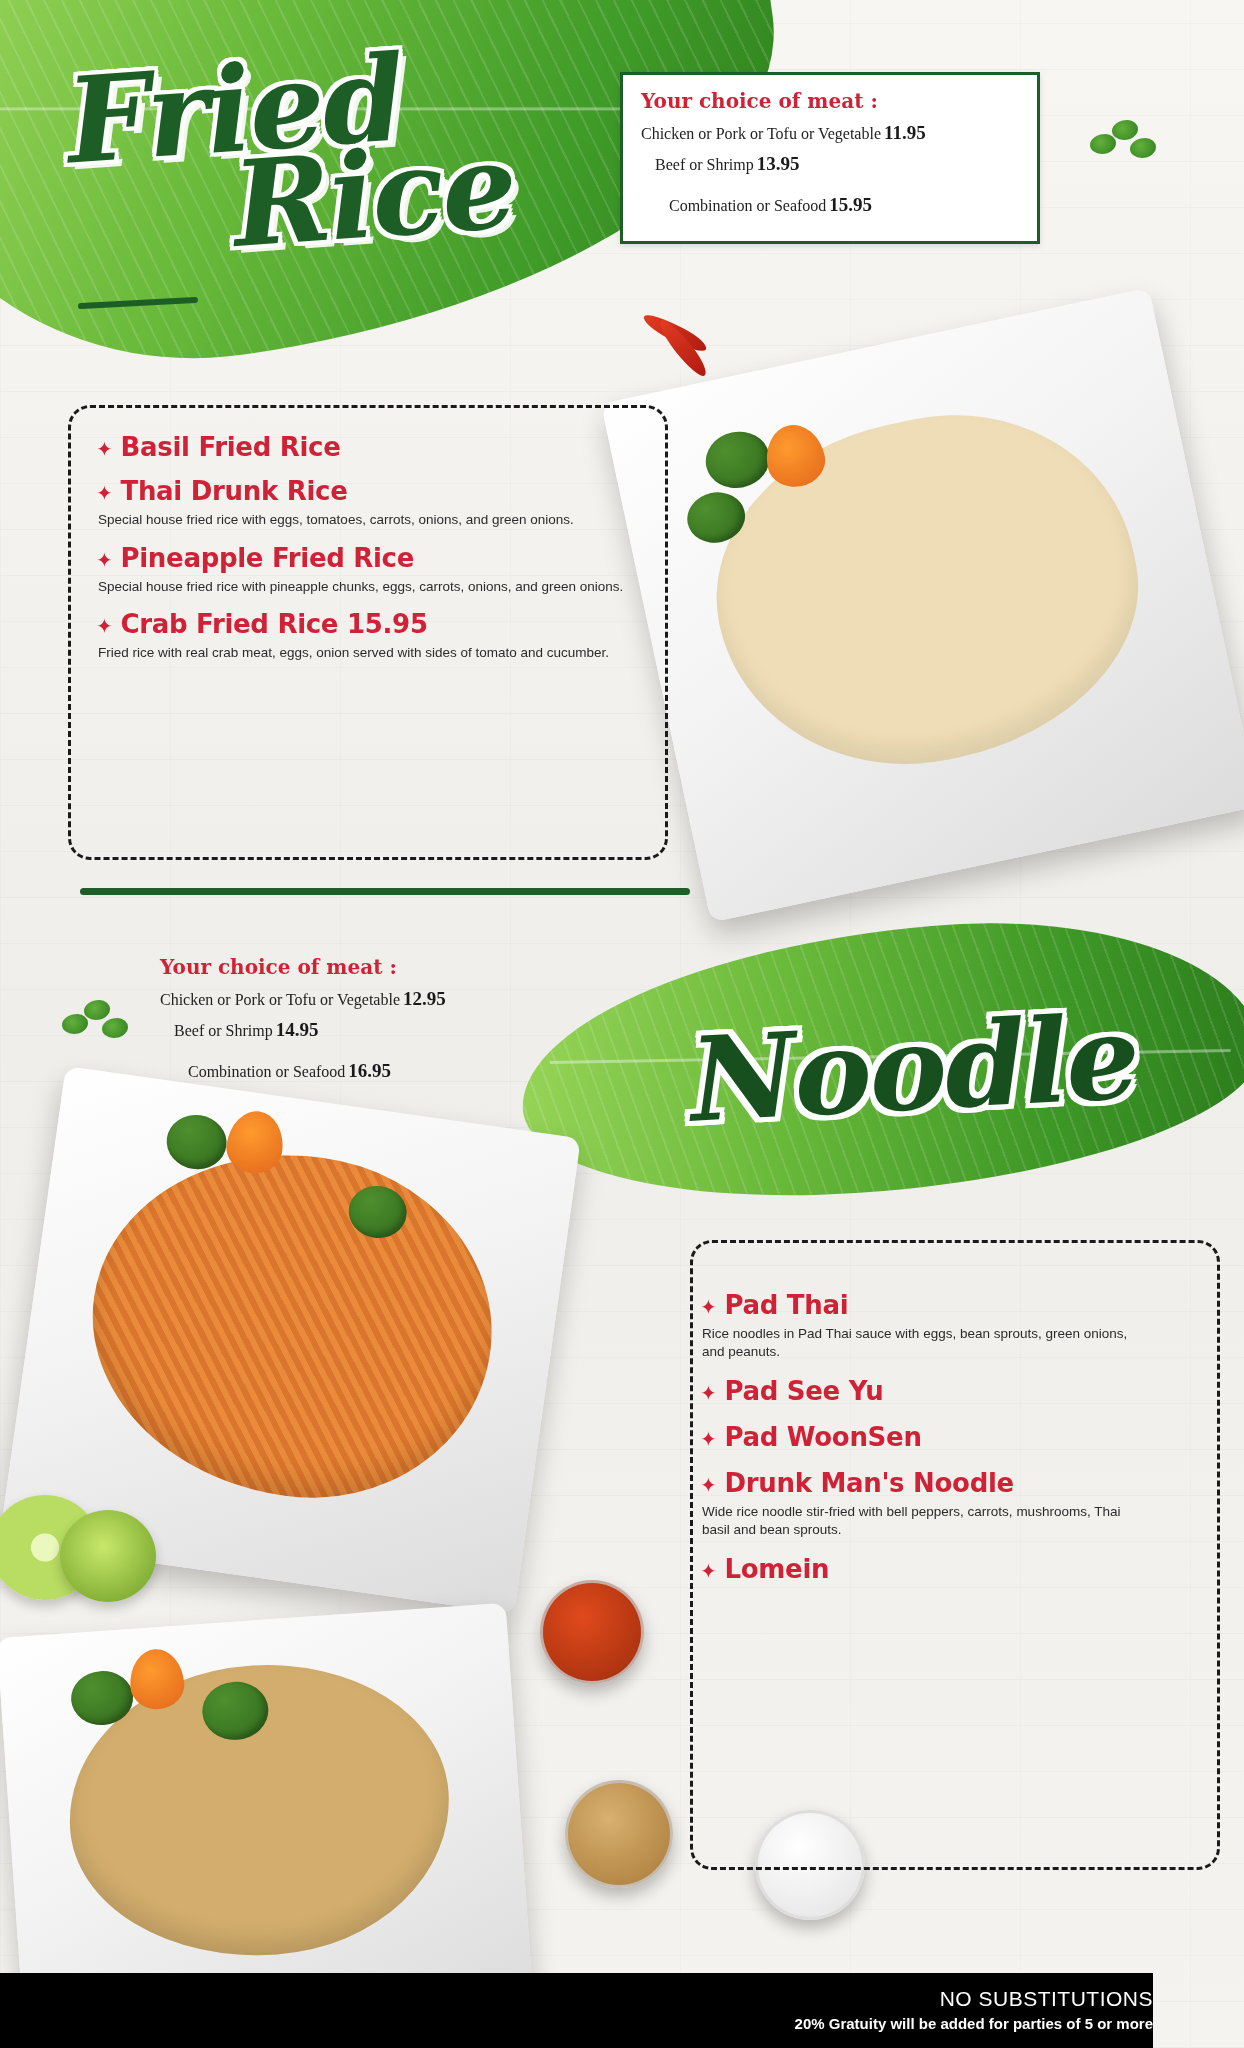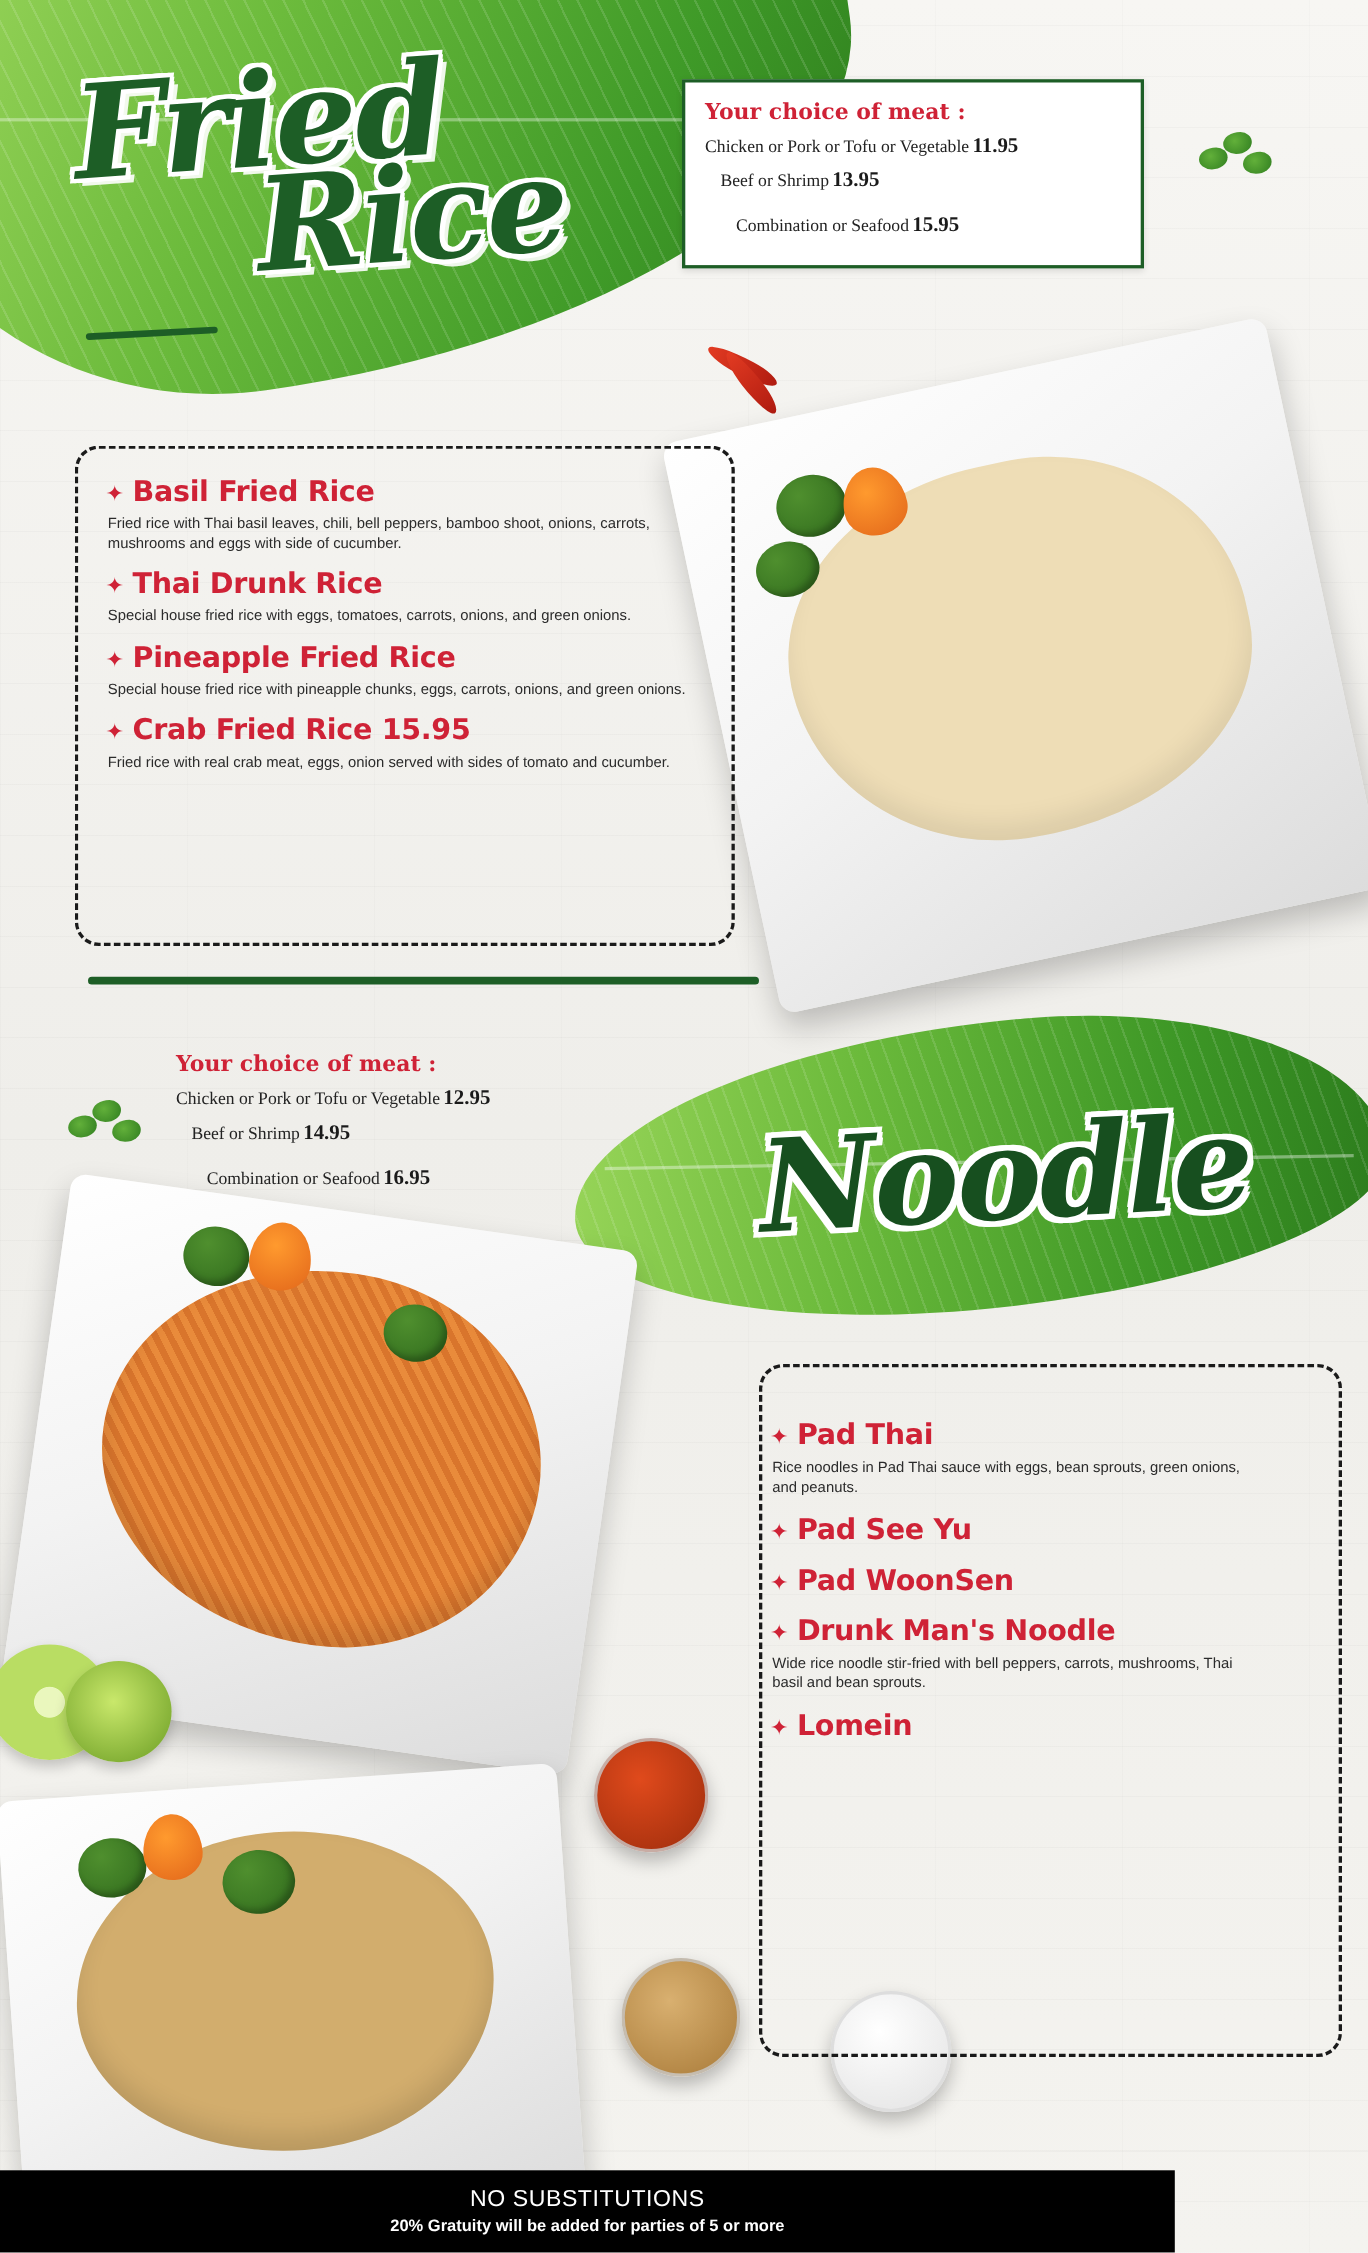--- a/index.html
+++ b/index.html
@@ -342,24 +342,24 @@
     position: absolute;
     width: 26px; height: 20px;
     background: radial-gradient(circle at 40% 40%, #62b03a, #2f7d1f);
     border-radius: 60% 40% 55% 45% / 55% 45% 55% 45%;
   }
 
   
   .footer {
     position: absolute;
     left: 0; bottom: 0;
-    width: 1068px;
+    width: 1153px;
     background: #000000;
     color: #ffffff;
-    text-align: center;
+    text-align: right;
     padding: 14px 0 16px 0;
   }
   .footer .l1 {
     font-size: 21px;
     letter-spacing: 0.5px;
     margin-bottom: 4px;
   }
   .footer .l2 {
     font-size: 15px;
     font-weight: bold;
@@ -419,21 +419,20 @@
   </div>
 
   <div class="panel panel-rice"></div>
   <div class="rice-list">
 
     <div class="item">
       <div class="item-head">
         <span class="diamond">✦</span>
         <span>Basil Fried Rice</span>
       </div>
-      <div class="item-desc">Fried rice with Thai basil leaves, chili, bell peppers, bamboo shoot, onions, carrots, mushrooms and eggs with side of cucumber.</div>
     </div>
 
     <div class="item">
       <div class="item-head">
         <span class="diamond">✦</span>
         <span>Thai Drunk Rice</span>
       </div>
       <div class="item-desc">Special house fried rice with eggs, tomatoes, carrots, onions, and green onions.</div>
     </div>
 

